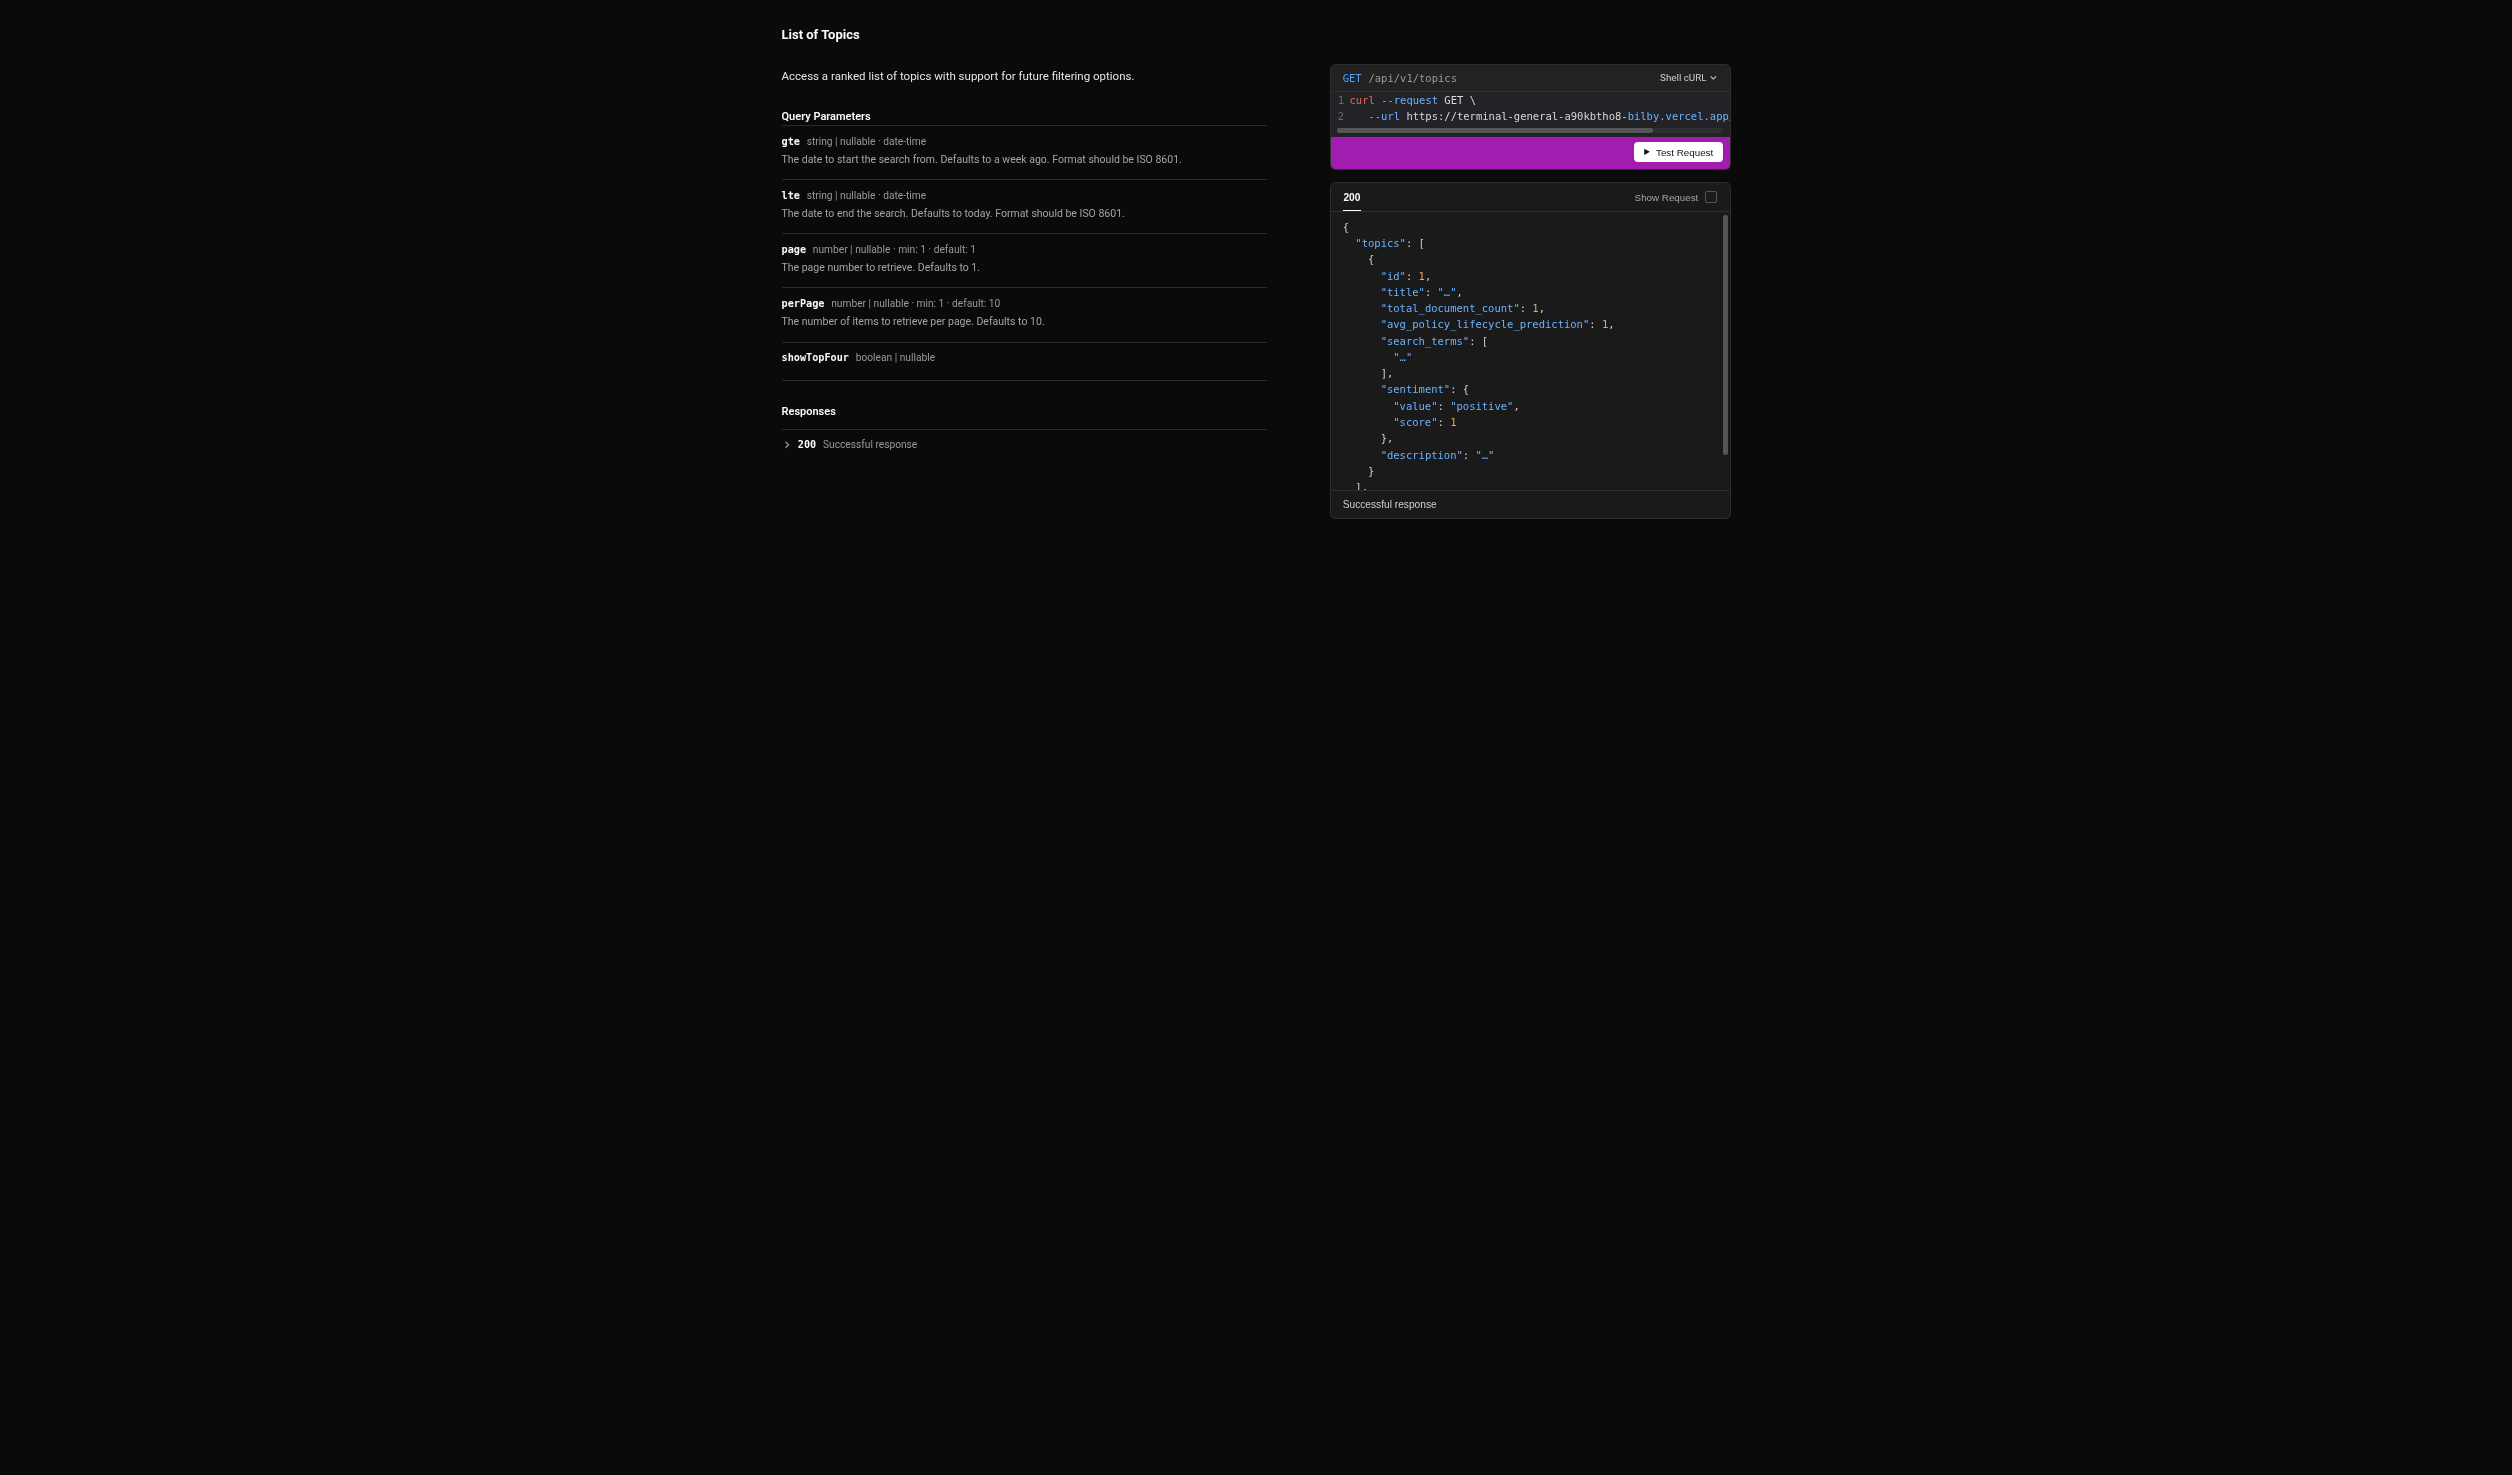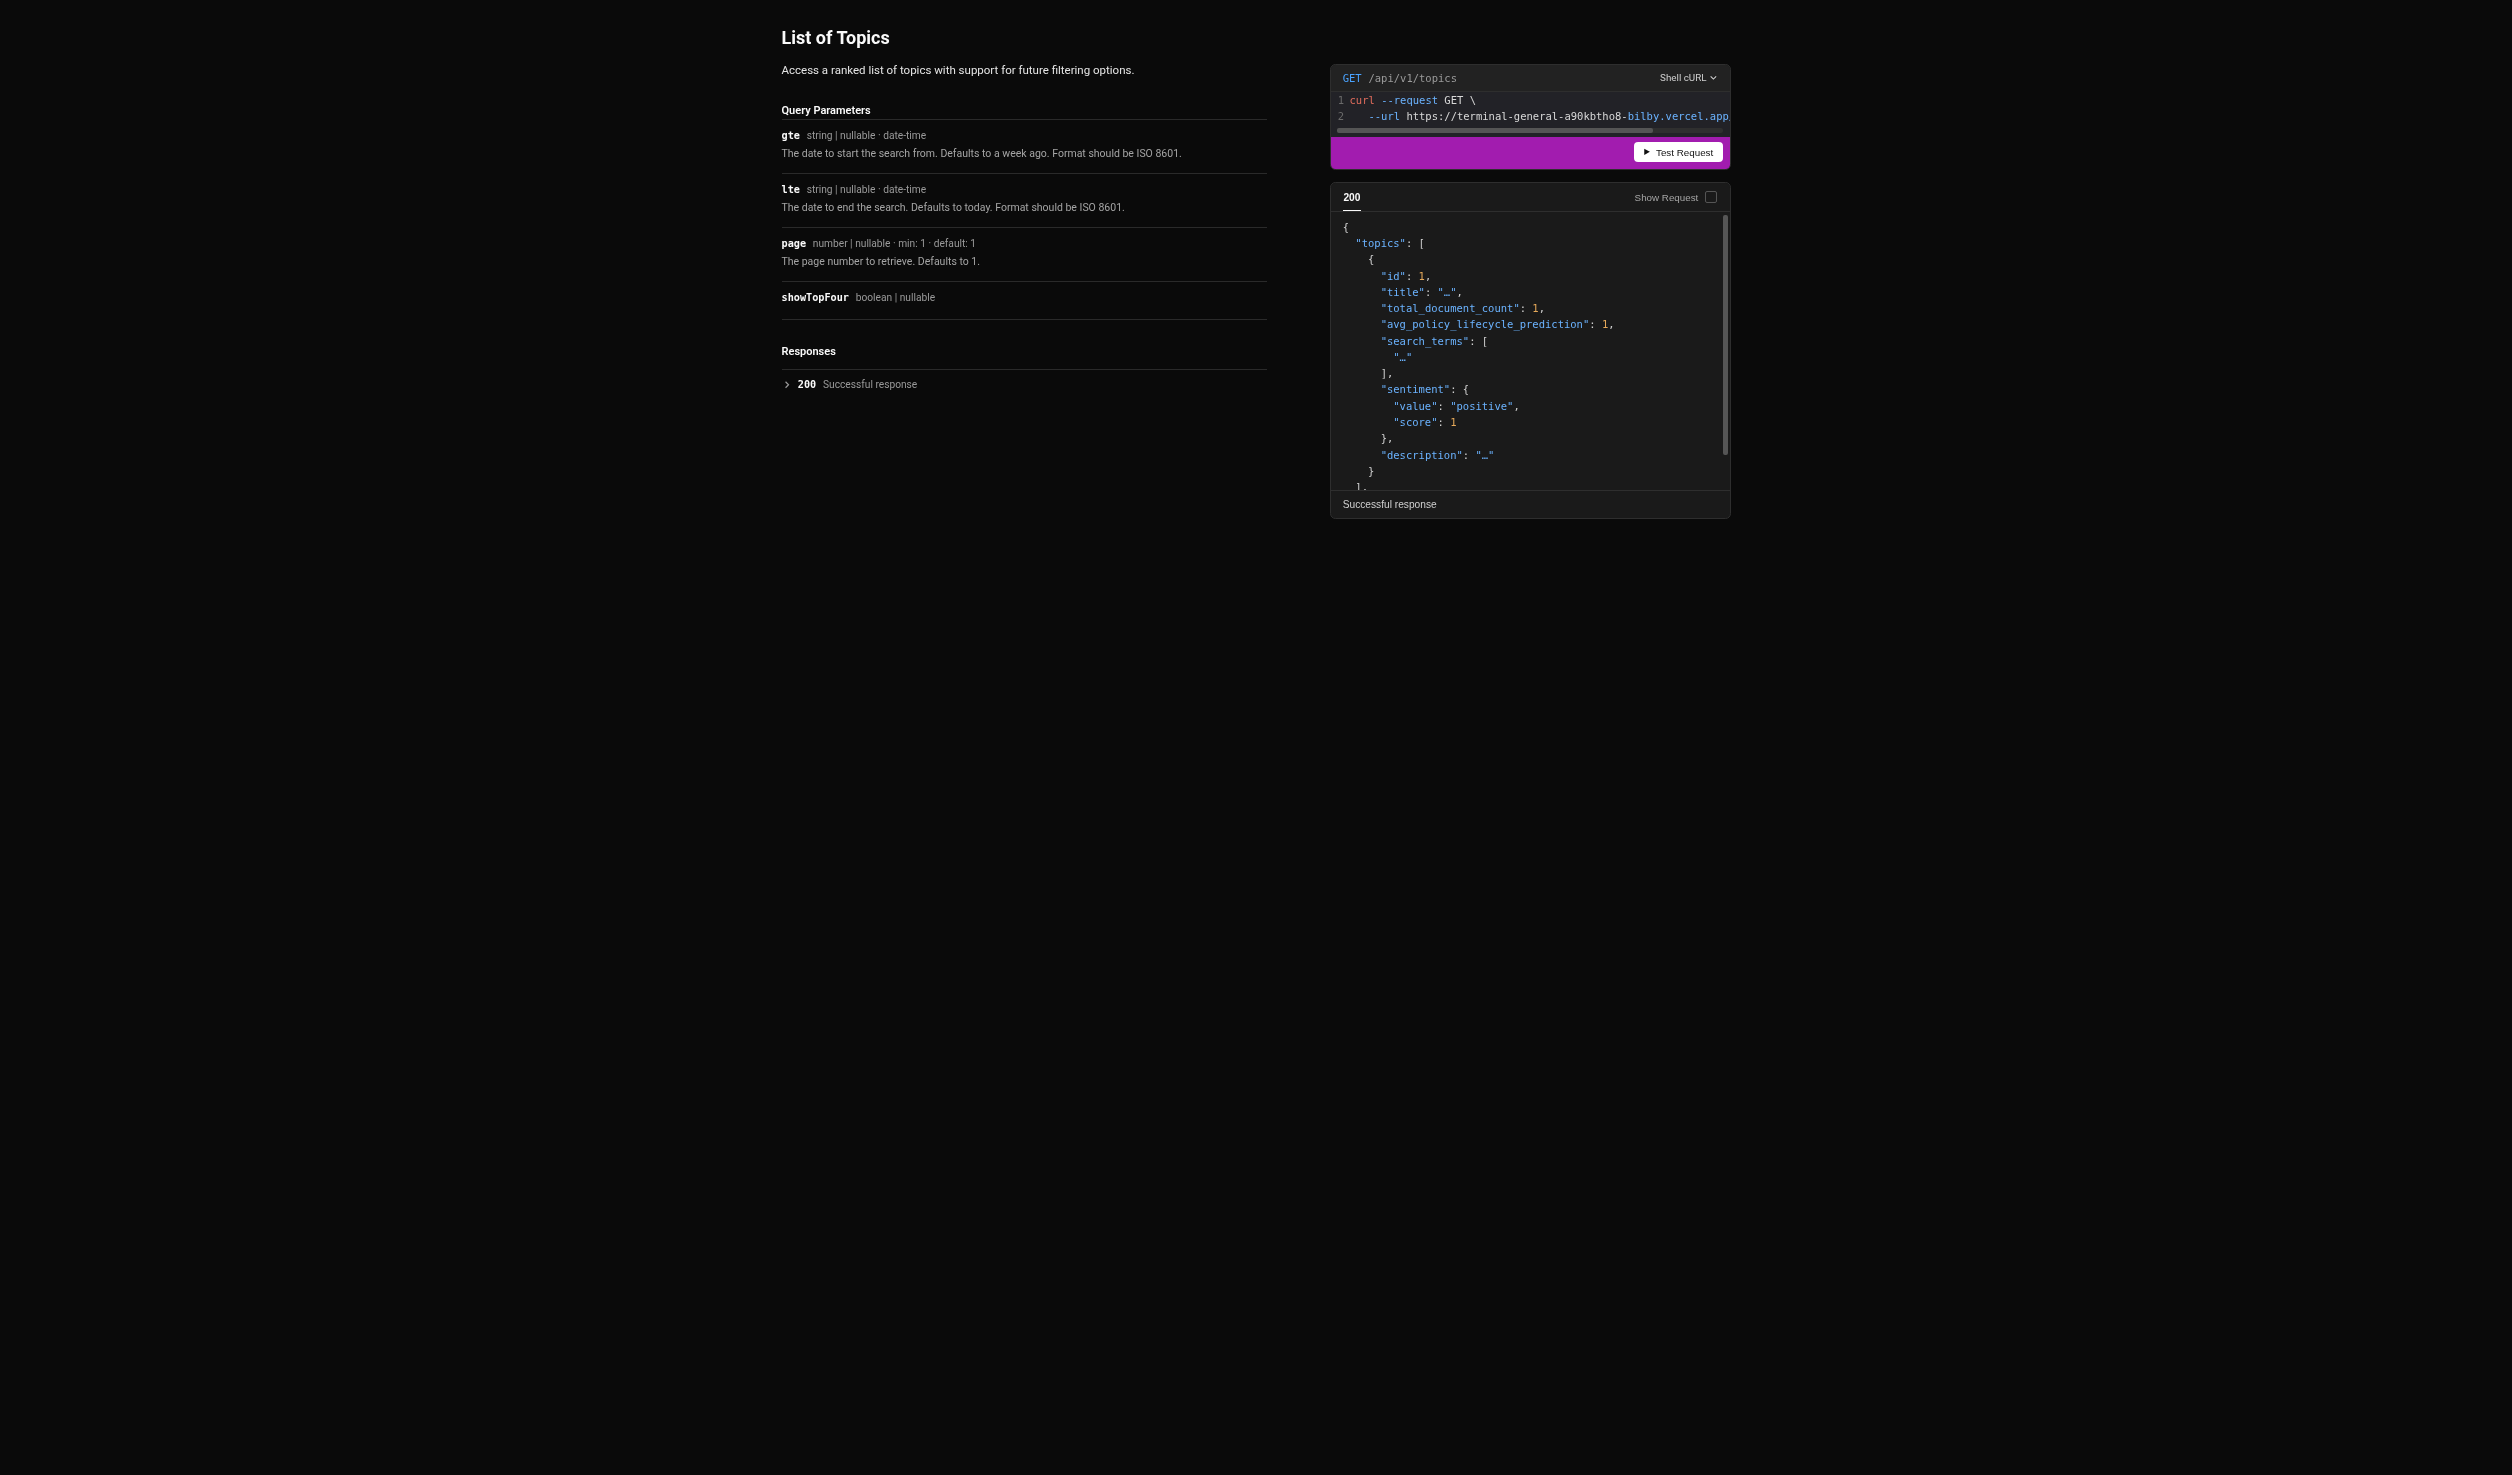--- a/index.html
+++ b/index.html
@@ -24,24 +24,24 @@
       flex: 1;
       min-width: 0;
     }
     .right-col {
       width: 437px;
       flex-shrink: 0;
       padding-top: 37px;
       padding-left: 36px;
     }
     .page-title {
-      font-size: 18px;
+      font-size: 13px;
       font-weight: 700;
       color: #fafafa;
-      margin-bottom: 15px;
+      margin-bottom: 27px;
     }
     .page-desc {
       font-size: 11.5px;
       color: #e5e5e5;
       margin-bottom: 27px;
     }
     .section-heading {
       font-size: 11px;
       font-weight: 600;
       color: #fafafa;
@@ -323,20 +323,27 @@
           <span class="param-type">string | nullable · date-time</span>
         </div>
         <div class="param-desc">The date to end the search. Defaults to today. Format should be ISO 8601.</div>
       </div>
       <div class="param-item">
         <div class="param-header">
           <span class="param-name">page</span>
           <span class="param-type">number | nullable · min: 1 · default: 1</span>
         </div>
         <div class="param-desc">The page number to retrieve. Defaults to 1.</div>
+      </div>
+      <div class="param-item">
+        <div class="param-header">
+          <span class="param-name">perPage</span>
+          <span class="param-type">number | nullable · min: 1 · default: 10</span>
+        </div>
+        <div class="param-desc">The number of items to retrieve per page. Defaults to 10.</div>
       </div>
       <div class="param-item">
         <div class="param-header">
           <span class="param-name">showTopFour</span>
           <span class="param-type">boolean | nullable</span>
         </div>
       </div>
     </div>
 
     <div class="responses-section">

